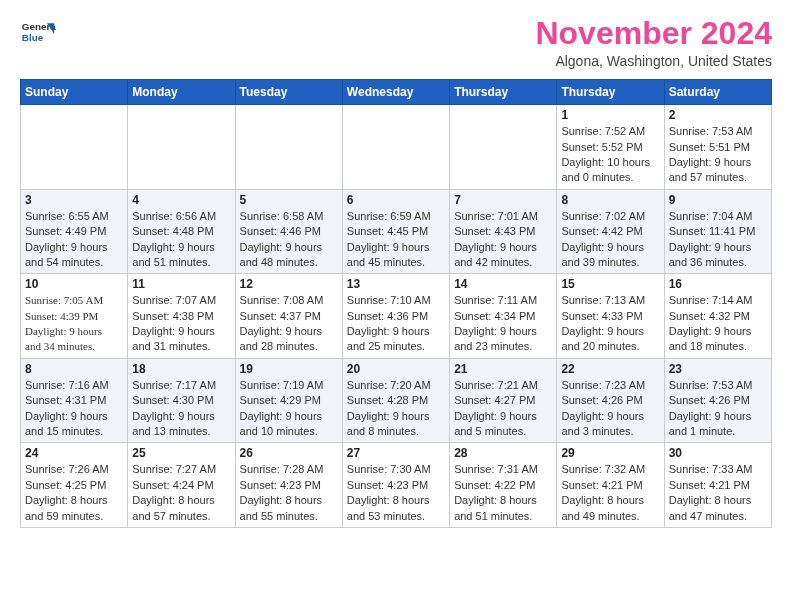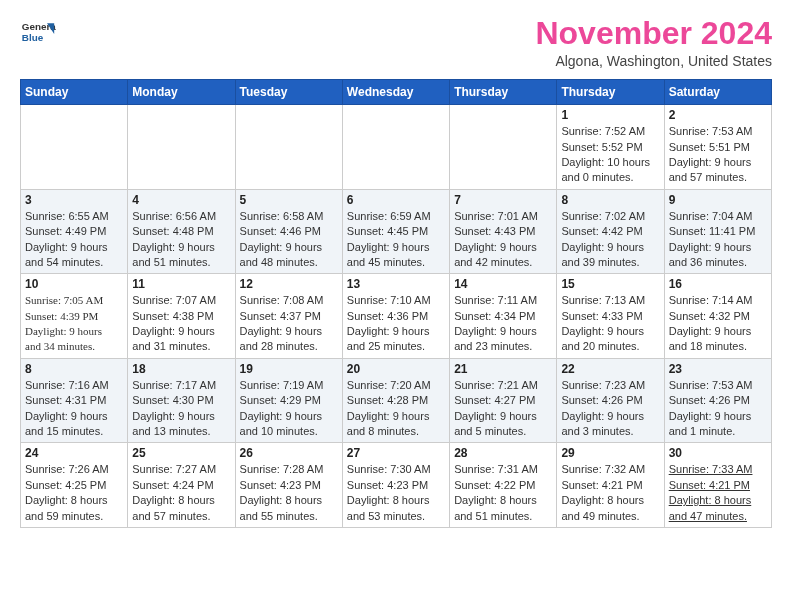--- a/index.html
+++ b/index.html
@@ -328,21 +328,21 @@
           </td>
           <td>
             <span class="day-num">29</span>
             <div class="day-info" style="white-space: pre-line;">Sunrise: 7:32 AM
 Sunset: 4:21 PM
 Daylight: 8 hours
 and 49 minutes.</div>
           </td>
           <td>
             <span class="day-num">30</span>
-            <div class="day-info" style="white-space: pre-line; text-decoration: underline;">Sunrise: 7:33 AM
+            <div class="day-info" style="white-space: pre-line;">Sunrise: 7:33 AM
 Sunset: 4:21 PM
 Daylight: 8 hours
 and 47 minutes.</div>
           </td>
         </tr>
       </tbody>
   </table>
 </div>
 
 </body></html>

